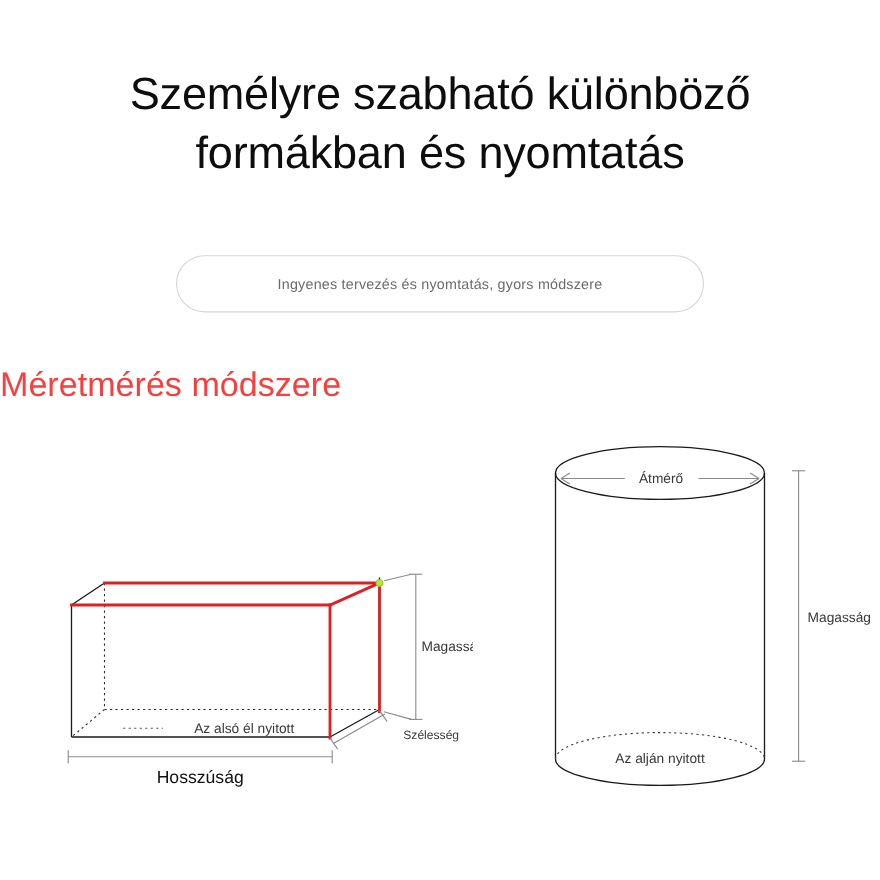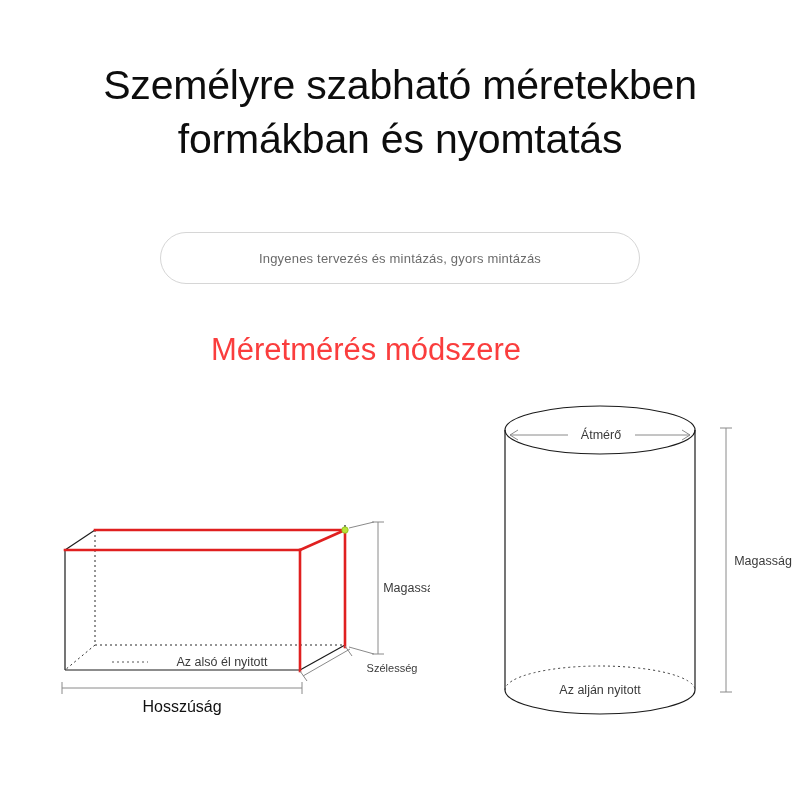--- a/index.html
+++ b/index.html
@@ -56,21 +56,20 @@
     color: #6b6b6b;
     letter-spacing: 0.2px;
   }
 
   
   .section-title {
     position: absolute;
     top: 332px;
     left: 0;
     width: 732px;
-    text-align: center;
     font-size: 31px;
     color: #fa3d3d;
     font-weight: 400;
   }
 
   
   .diagram-area {
     position: absolute;
     top: 400px;
     left: 0;
@@ -98,26 +97,26 @@
     font-size: 16px;
     fill: #111111;
   }
 </style>
 </head>
 <body>
 
 <div class="page">
 
   <div class="headline">
-    <div>Személyre szabható méretekben</div>
+    <div>Személyre szabható különböző</div>
     <div>formákban és nyomtatás</div>
   </div>
 
   <div class="pill">
-    <span class="pill-text">Ingyenes tervezés és mintázás, gyors mintázás</span>
+    <span class="pill-text">Ingyenes tervezés és nyomtatás, gyors módszere</span>
   </div>
 
   <div class="section-title">Méretmérés módszere</div>
 
   <div class="diagram-area">
 
     <svg class="fig" width="430" height="360" viewBox="0 0 430 360">
 
       <g stroke="#2b2b2b" stroke-width="1" fill="none" stroke-dasharray="2 3">
 

